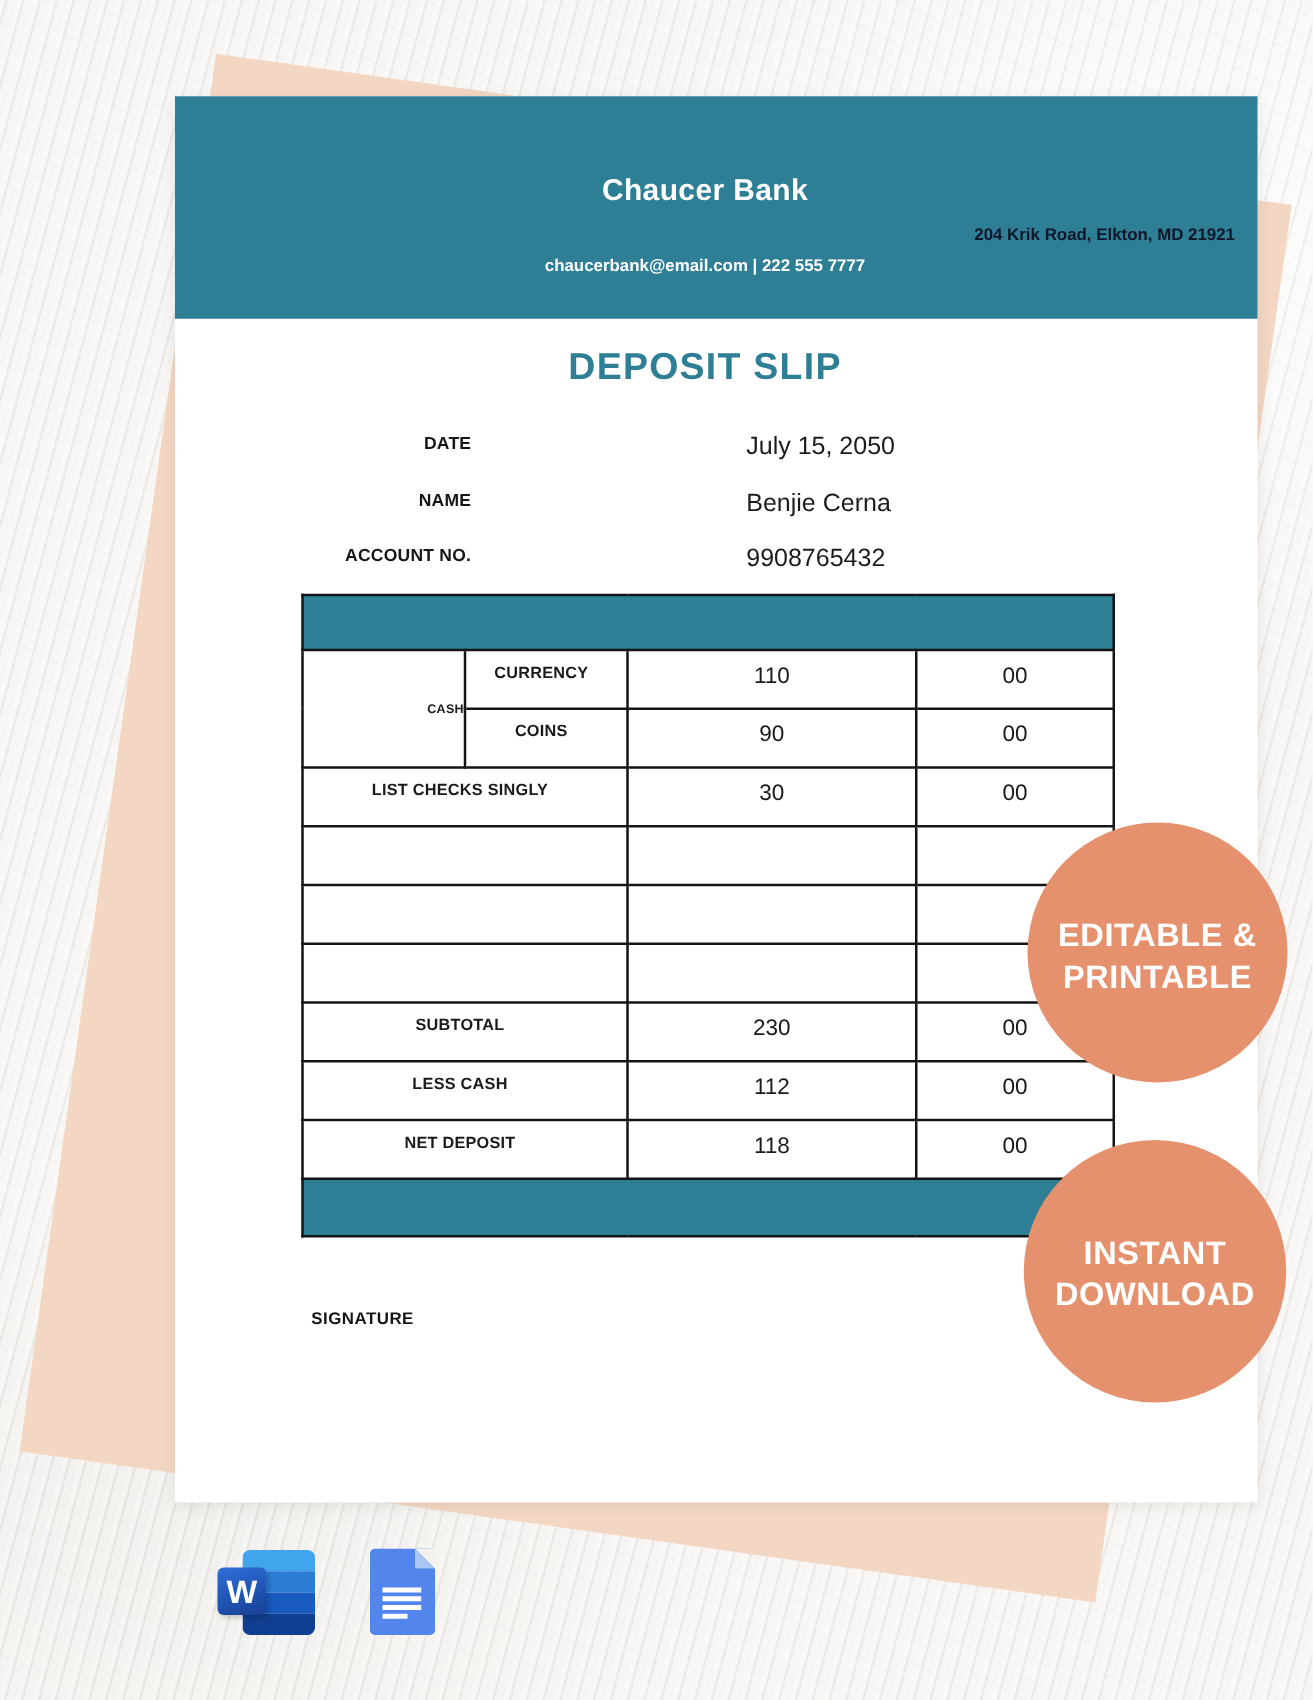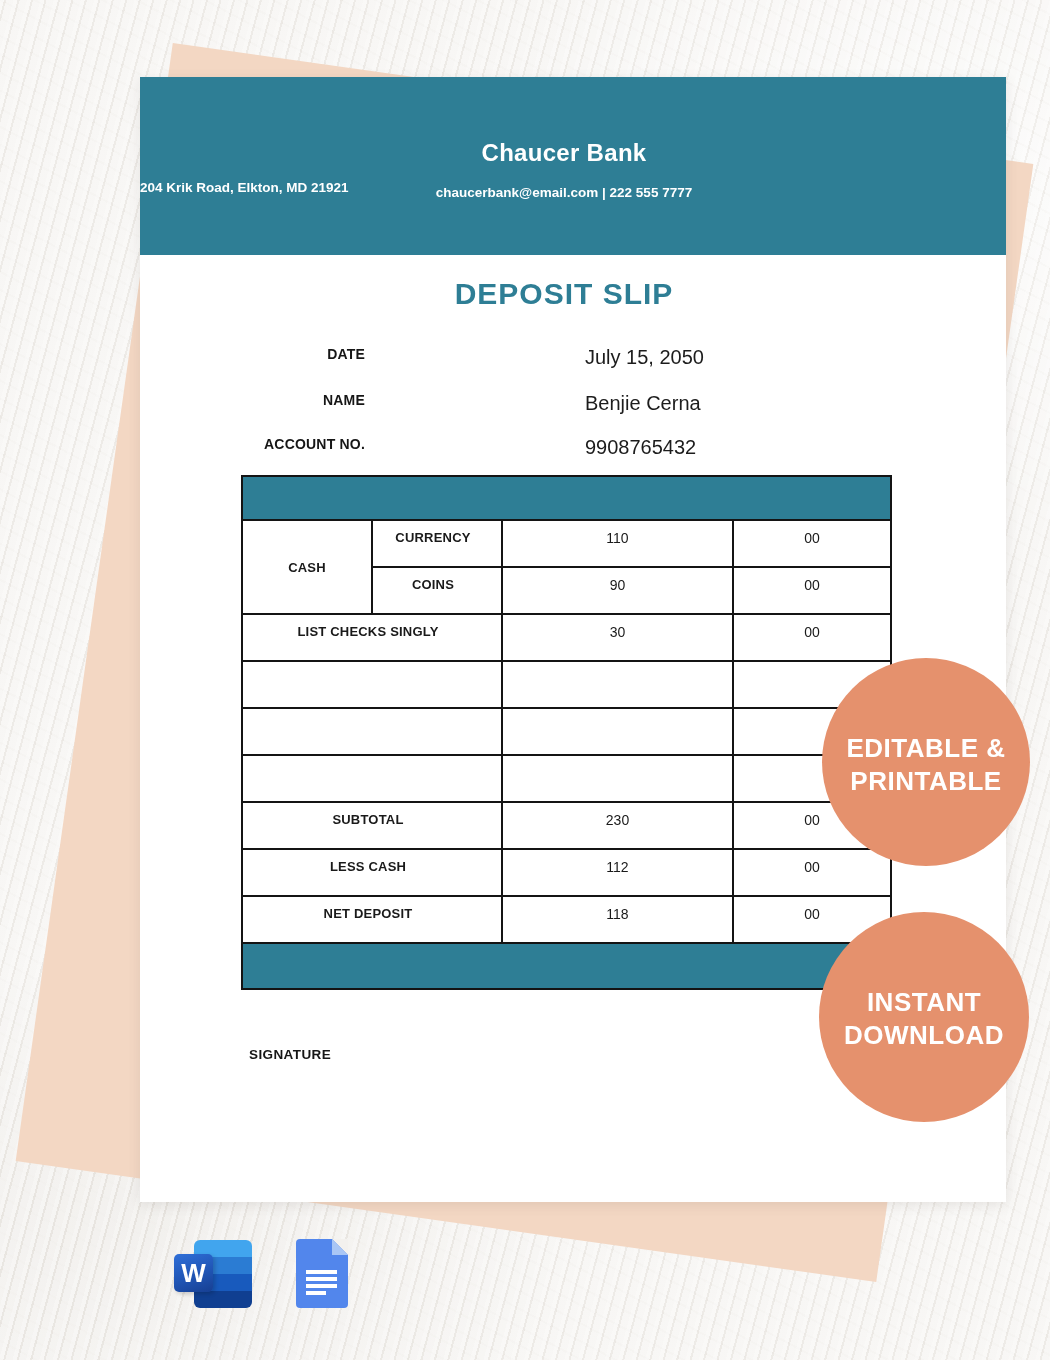--- a/index.html
+++ b/index.html
@@ -35,53 +35,53 @@
     box-shadow:0 3px 12px rgba(90,80,70,.12);
     z-index:3;
     margin-left:48px;
   }
   .page-header{
     position:absolute; left:0; top:0; width:866px; height:178px;
     background:var(--teal);
   }
   .bank-name{position:absolute; left:0; top:62px; width:848px; text-align:center;
     font-size:24px; font-weight:bold; color:#fff; letter-spacing:.3px;}
-  .bank-address{position:absolute; left:0; top:103px; width:848px; text-align:left;
-    font-size:13.5px; font-weight:bold; color:#ffffff;}
-  .bank-contact{position:absolute; left:0; top:108px; width:848px; text-align:center;
+  .bank-address{position:absolute; left:0; top:103px; width:848px; text-align:right;
+    font-size:13.5px; font-weight:bold; color:#0f172a;}
+  .bank-contact{position:absolute; left:0; top:128px; width:848px; text-align:center;
     font-size:13.5px; font-weight:bold; color:#fff;}
   .deposit-title{
     position:absolute; left:0; top:200px; width:848px; text-align:center;
     font-size:30px; font-weight:bold; color:var(--teal); letter-spacing:1px;
   }
-  .field-row{position:absolute; left:0; width:848px; height:20px;}
+  .field-row{position:absolute; left:12px; width:848px; height:20px;}
   .field-row.r0{top:269px;} .field-row.r1{top:315px;} .field-row.r2{top:359px;}
   .field-label{
     position:absolute; left:0; top:0; width:225px; text-align:right;
     font-size:14px; font-weight:bold; color:#161616; letter-spacing:.2px;
   }
   .field-value{
     position:absolute; left:445px; top:0;
     font-size:20px; color:#1c1c1c;
   }
   table.deposit-table{
     position:absolute; left:101px; top:398px;
     border-collapse:collapse; table-layout:fixed; width:649px;
   }
   .deposit-table td{
     border:2px solid var(--border);
     vertical-align:top; padding-top:9px;
-    font-size:14px; color:#1a1a1a;
+    font-size:18px; color:#1a1a1a;
   }
   .deposit-table tr.bar-row td{ background:var(--teal); height:44px; padding:0; }
   .deposit-table tr.bar-row.bottom td{ height:46px; }
   .deposit-table tr.data-row{ height:47px; }
   .deposit-table td.cell-group{
-    vertical-align:middle; padding-top:0; text-align:center;
-    font-weight:bold; font-size:13px; letter-spacing:.2px;
+    vertical-align:middle; padding-top:0; text-align:right;
+    font-weight:bold; font-size:10px; letter-spacing:.2px;
   }
   .deposit-table td.cell-label{
     text-align:center; padding-right:8px; font-weight:bold; font-size:13px; letter-spacing:.2px;
   }
   .deposit-table td.cell-amount, .deposit-table td.cell-cents{ text-align:center; }
   .signature-label{
     position:absolute; left:109px; top:970px;
     font-size:13.5px; font-weight:bold; color:#161616; letter-spacing:.4px;
   }
   .badge{

